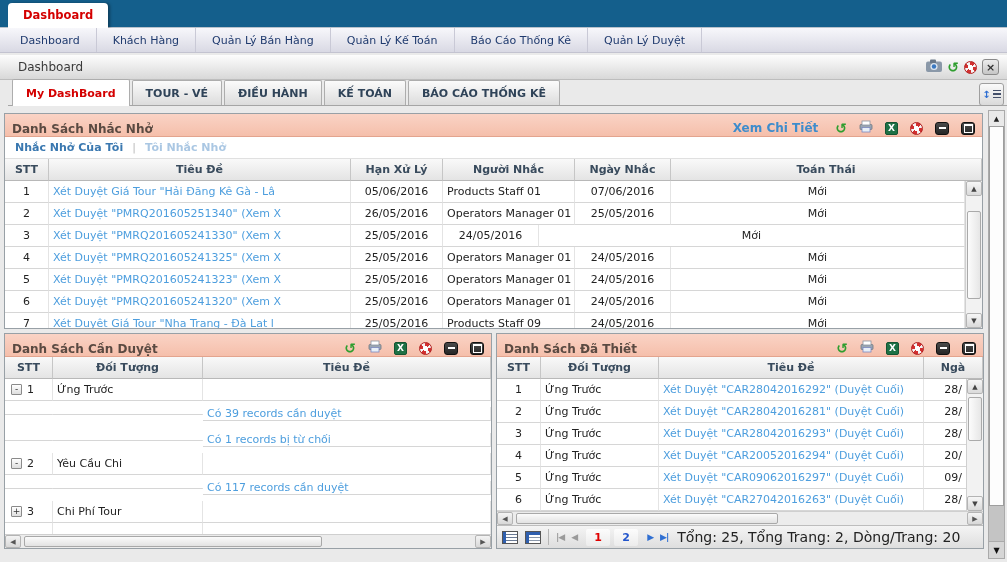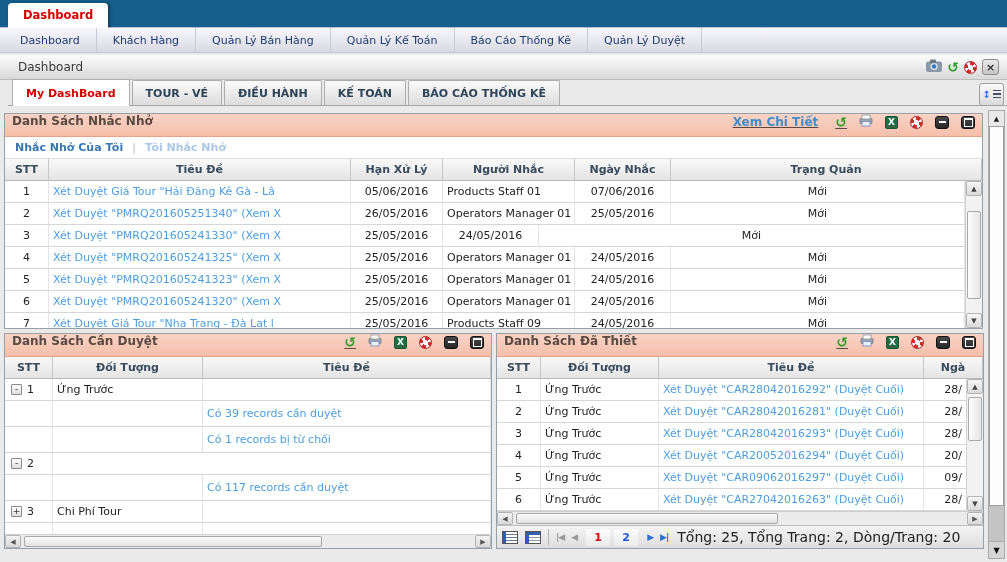--- a/index.html
+++ b/index.html
@@ -45,40 +45,40 @@
          background:linear-gradient(#fbfbfb,#dcdcdc); border:1px solid #adadad; border-bottom:none; border-radius:2px 2px 0 0; }
   .tab.active { background:#fff; color:#d40000; height:27px; margin-bottom:-1px; z-index:2; }
   .btn-reorder { position:absolute; right:11px; top:3px; width:25px; height:23px; background:linear-gradient(#fafafa,#dadada);
                  border:1px solid #9f9f9f; border-radius:3px; display:flex; align-items:center; justify-content:center; gap:2px; }
   .ri-arrow { color:#2f6fd2; font-weight:bold; font-size:10px; }
   .ri-lines { width:8px; height:10px; background:repeating-linear-gradient(180deg,#44506a 0 1.5px,transparent 1.5px 3.5px); }
 
   
   .panel { position:absolute; background:#fff; border:1px solid #98a0a6; display:flex; flex-direction:column; overflow:hidden; }
   .panel-h { flex:0 0 23px; background:linear-gradient(#fad3c5,#f5bfab); border-bottom:1px solid #e3a48e;
-             display:flex; align-items:flex-start; padding:0 7px; color:#5a4a42; font-weight:bold; font-size:12px; }
-  .panel-tools { margin-left:auto; display:flex; align-items:center; gap:12px;text-decoration:underline; }
+             display:flex; align-items:flex-end; padding:0 7px; color:#5a4a42; font-weight:bold; font-size:12px; }
+  .panel-tools { margin-left:auto; display:flex; align-items:center; gap:12px; }
   .link-detail { color:#3e8ccc; font-weight:bold; margin-right:5px; }
 
   #panel-reminders { left:4px; top:113px; width:979px; height:216px; }
   #panel-pending   { left:4px; top:333px; width:488px; height:216px; }
   #panel-approved  { left:496px; top:333px; width:488px; height:216px; }
 
   .subtabs { flex:0 0 22px; display:flex; align-items:center; gap:9px; padding:0 10px; border-bottom:1px solid #e0e0e0; font-weight:bold; }
   .subtab.active { color:#3a78b0; }
   .subtab.inactive { color:#aac7e3; }
   .subtab-sep { color:#bbb; font-weight:normal; }
 
   
   .ghead { display:flex; height:22px; flex:0 0 22px; }
   .hcell { display:flex; align-items:center; justify-content:center; background:linear-gradient(#f9f9f9,#e4e4e4);
            border-right:1px solid #c6c6c6; border-bottom:1px solid #b8b8b8; color:#394b5d; font-weight:bold;
            overflow:hidden; white-space:nowrap; }
   .trow { display:flex; height:22px; flex:0 0 auto; background:#fff; }
-  .trow.tall { height:26px; }
+  .trow.tall { height:26px;align-items:center; }
   .cell { display:flex; align-items:center; padding:0 4px; border-right:1px solid #e4e4e4; border-bottom:1px solid #d6d6d6;
           overflow:hidden; white-space:nowrap; }
   .tc { justify-content:center; }
   .link { color:#4d9ede; }
   .mc0{width:44px;} .mc1{width:302px;} .mc2{width:92px;} .mc3{width:132px;} .mc4{width:96px;} .mc5{flex:1;}
   .pc0{width:48px;} .pc1{width:150px;} .pc2{flex:1;}
   .ac0{width:44px;} .ac1{width:118px;} .ac2{flex:1;} .ac3{width:59px;}
   .reminders-bodywrap { position:relative; flex:1; overflow:hidden; }
   .reminders-rows { position:absolute; left:0; top:0; right:17px; }
   .pending-rows { flex:1; display:flex; flex-direction:column; overflow:hidden; }
@@ -207,21 +207,21 @@
       <span class="subtab active">Nhắc Nhở Của Tôi</span>
       <span class="subtab-sep">|</span>
       <span class="subtab inactive">Tôi Nhắc Nhở</span>
     </div>
     <div class="ghead">
       <div class="hcell mc0">STT</div>
       <div class="hcell mc1">Tiêu Đề</div>
       <div class="hcell mc2">Hạn Xử Lý</div>
       <div class="hcell mc3">Người Nhắc</div>
       <div class="hcell mc4">Ngày Nhắc</div>
-      <div class="hcell mc5">Trạng Quản</div>
+      <div class="hcell mc5">Toán Thái</div>
     </div>
     <div class="reminders-bodywrap">
       <div class="reminders-rows">
           <div class="trow">
             <div class="cell mc0 tc">1</div>
             <div class="cell mc1 link">Xét Duyệt Giá Tour "Hải Đăng Kê Gà - Lâ</div>
             <div class="cell mc2 tc">05/06/2016</div>
             <div class="cell mc3">Products Staff 01</div>
             <div class="cell mc4 tc">07/06/2016</div>
             <div class="cell mc5 tc">Mới</div>
@@ -324,20 +324,21 @@
         <div class="trow tall">
           <div class="cell pc0"></div>
           <div class="cell pc1"></div>
           <div class="cell pc2 link">Có 1 records bị từ chối</div>
         </div>
         <div class="trow">
           <div class="cell pc0">
             <span class="expbox">-</span>
             <span>2</span>
           </div>
+          <div class="cell pc1">Yêu Cầu Chi</div>
           <div class="cell pc2"></div>
         </div>
         <div class="trow tall">
           <div class="cell pc0"></div>
           <div class="cell pc1"></div>
           <div class="cell pc2 link">Có 117 records cần duyệt</div>
         </div>
         <div class="trow">
           <div class="cell pc0">
             <span class="expbox">+</span>

